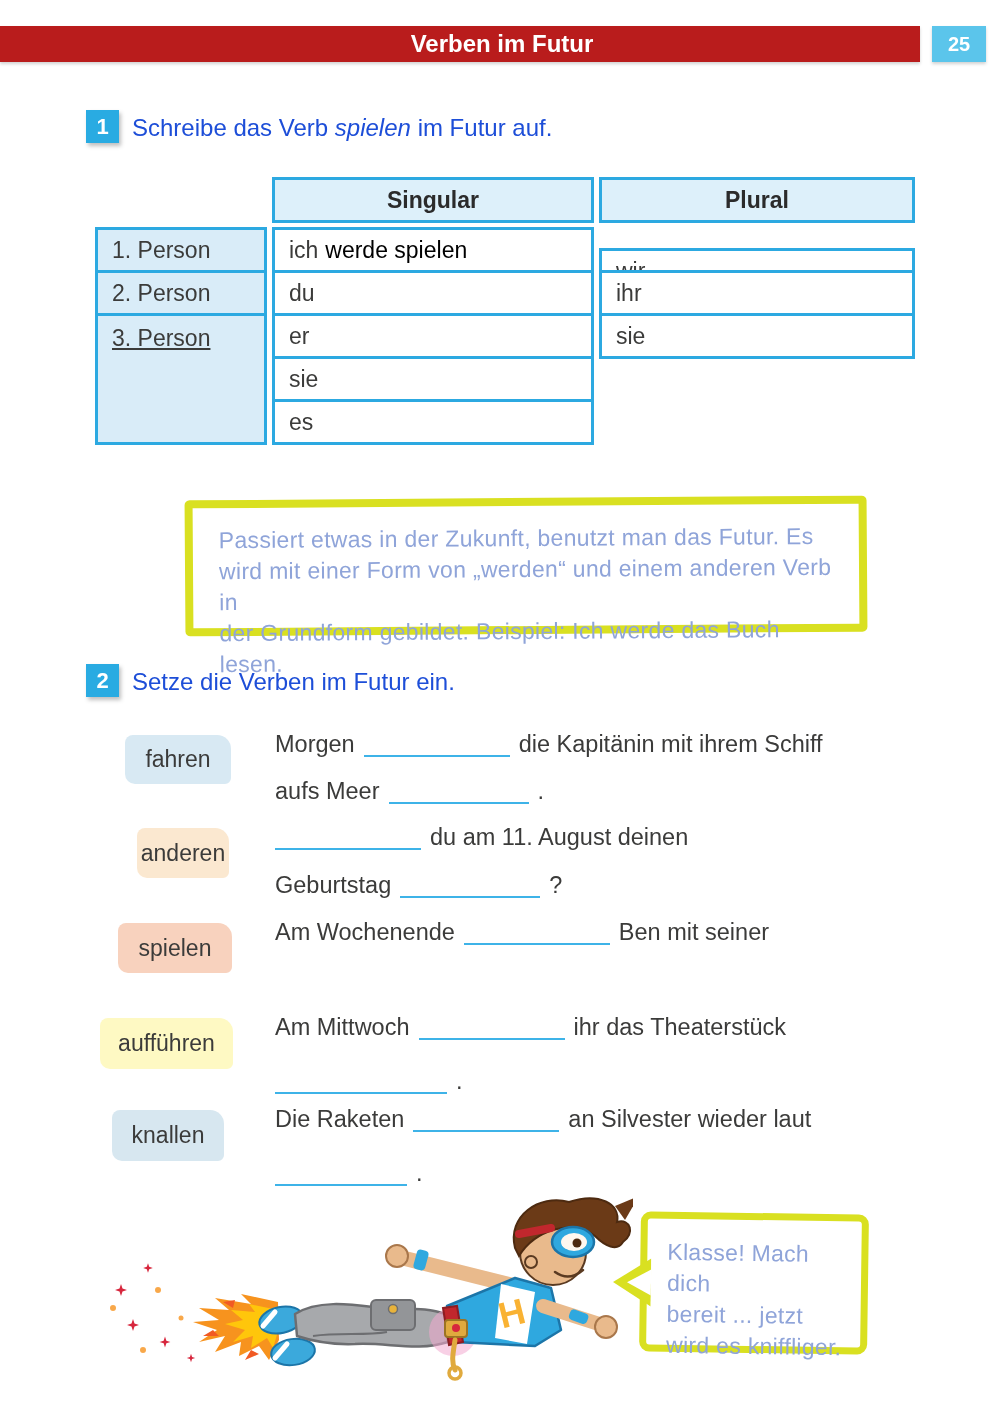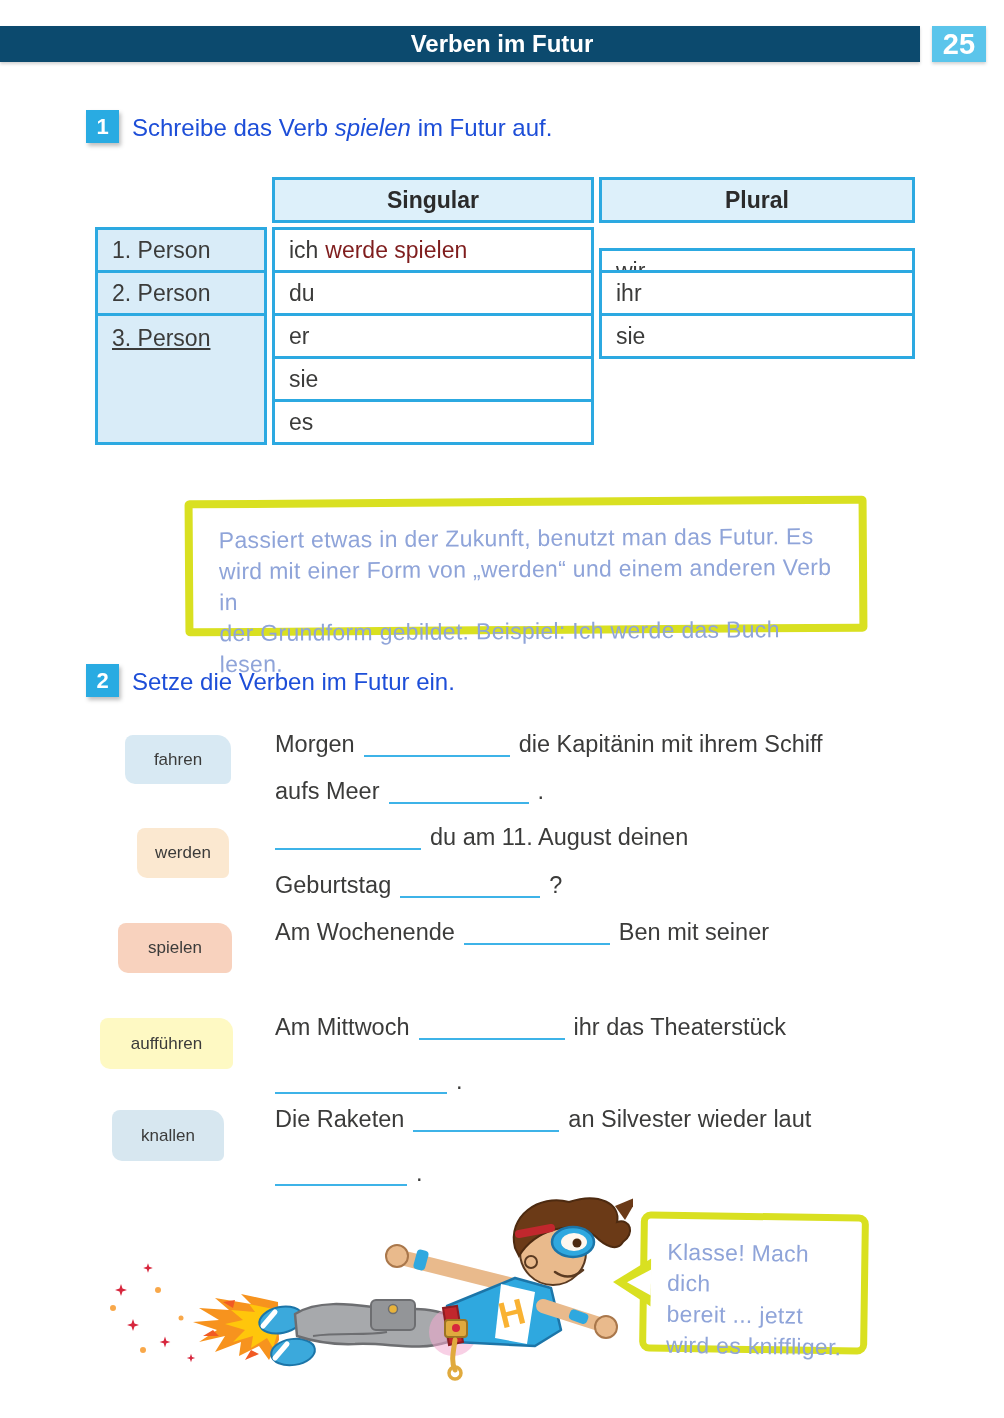--- a/index.html
+++ b/index.html
@@ -2,51 +2,51 @@
 <html><head>
 <meta charset="utf-8">
 <style>
   * { margin:0; padding:0; box-sizing:border-box; }
   html,body { background:#fff; }
   body { font-family:"Liberation Sans", sans-serif; color:#3b3b3a; }
   .page { position:relative; width:1004px; height:1418px; background:#fff; overflow:hidden; }
 
   
   .titlebar { position:absolute; left:0; top:26px; width:920px; height:36px;
-    background:#0c4a6e; box-shadow:0 2px 3px rgba(0,0,0,.18); }
+    background:#b91c1c; box-shadow:0 2px 3px rgba(0,0,0,.18); }
   .titlebar .title { position:absolute; left:0; top:0; width:1004px; height:36px;
     text-align:center; line-height:36px; color:#fff; font-weight:bold; font-size:24px; }
   .pagenum { position:absolute; left:932px; top:26px; width:54px; height:36px;
-    background:#5bc5eb; color:#fff; font-weight:bold; font-size:29px;
+    background:#5bc5eb; color:#fff; font-weight:bold; font-size:20px;
     text-align:center; line-height:36px; box-shadow:0 2px 3px rgba(0,0,0,.18); }
 
   
   .exnum { position:absolute; width:33px; height:33px; background:#29abe2; color:#fff;
     font-weight:bold; font-size:22px; text-align:center; line-height:33px;
     box-shadow:2px 3px 4px rgba(0,0,0,.25); }
   .exprompt { position:absolute; font-size:24px; color:#1d4ed8; }
   .exprompt i { font-style:italic; }
   .sp { display:inline-block; width:.28em; }
 
   
   .cell { position:absolute; border:3px solid #2ca9e1; background:#fff;
     font-size:23px; line-height:40px; padding-left:14px; }
   .cell.th { background:#ddf0fa; text-align:center; padding-left:0; font-weight:bold; color:#2b2b2b; }
   .cell.lbl { background:#d9ecf8; }
   .cell.toplbl { line-height:normal; padding-top:9px;text-decoration:underline; }
-  .green { color:#7f1d1d; margin-left:.3em; }
+  .green { color:#000000; margin-left:.3em; }
 
   
   .tipbox { position:absolute; left:185px; top:498px; width:682px; height:136px;
     border:8px solid #d9e021; border-radius:5px; background:#fff;
     transform:rotate(-.4deg); padding:17px 20px 0 26px; }
   .tipbox .tline { font-size:23px; line-height:31px; color:#8fa4d9; letter-spacing:.3px; }
 
   
-  .verbtag { position:absolute; font-size:17px; color:#3b3b3a; text-align:center;
+  .verbtag { position:absolute; font-size:23px; color:#3b3b3a; text-align:center;
     border-radius:8px 14px 6px 10px; }
   .sent { position:absolute; left:275px; font-size:23.5px; line-height:34px; white-space:nowrap; }
   .blank { display:inline-block; height:1em; border-bottom:2.5px solid #3eb3e8;
     margin:0 9px; vertical-align:-5px; }
   .blank.first { margin-left:0; }
 
   
   .bubble { position:absolute; left:640px; top:1213px; width:228px; height:140px;
     border:7px solid #d9e021; border-radius:10px; background:#fff;
     transform:rotate(.8deg); padding:18px 10px 0 20px; }
@@ -99,21 +99,21 @@
   <div class="exprompt" style="left:132px;top:668px;">Setze die Verben im Futur ein.</div>
 
   <div class="verbtag" style="left:125px;top:735px;width:106px;height:49px;line-height:49px;background:#d8e9f3;">fahren</div>
   <div class="sent" style="top:727px;">
     <span>Morgen</span><span class="blank" style="width:146px"></span><span>die Kapitänin mit ihrem Schiff</span>
   </div>
   <div class="sent" style="top:774px;">
     <span>aufs Meer</span><span class="blank" style="width:140px"></span><span>.</span>
   </div>
 
-  <div class="verbtag" style="left:137px;top:828px;width:92px;height:50px;line-height:50px;background:#fbe8d0;">werden</div>
+  <div class="verbtag" style="left:137px;top:828px;width:92px;height:50px;line-height:50px;background:#fbe8d0;">anderen</div>
   <div class="sent" style="top:820px;">
     <span class="blank first" style="width:146px"></span><span>du am 11. August deinen</span>
   </div>
   <div class="sent" style="top:868px;">
     <span>Geburtstag</span><span class="blank" style="width:140px"></span><span>?</span>
   </div>
 
   <div class="verbtag" style="left:118px;top:923px;width:114px;height:50px;line-height:50px;background:#f8d2be;">spielen</div>
   <div class="sent" style="top:915px;">
     <span>Am Wochenende</span><span class="blank" style="width:146px"></span><span>Ben mit seiner</span>

